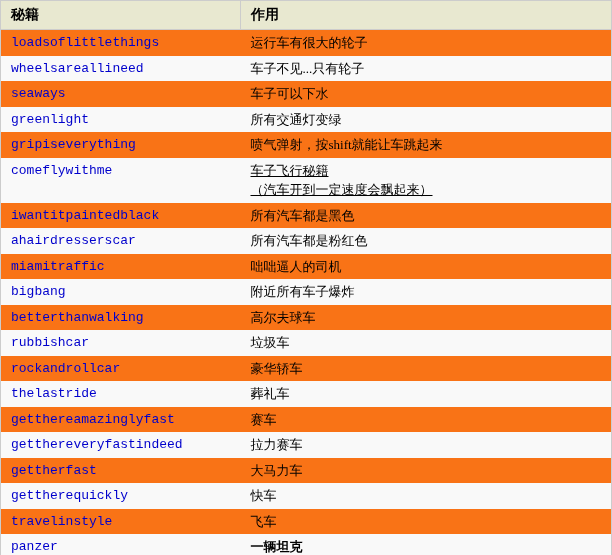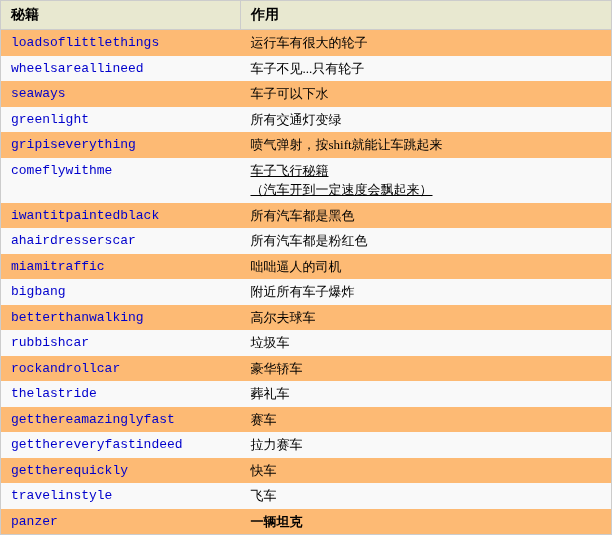--- a/index.html
+++ b/index.html
@@ -34,21 +34,21 @@
     thead th {
       padding: 5px 10px;
       text-align: left;
       font-weight: bold;
       font-size: 14px;
       border: 1px solid #ccc;
       color: #000;
     }
 
     tbody tr {
-      background: #fdba74;
+      background: #f97316;
     }
 
     tbody tr:nth-child(even) {
       background: #f9f9f9;
     }
 
     tbody td {
       padding: 3px 10px;
       border: none;
       color: #000;
@@ -137,20 +137,24 @@
       </tr>
       <tr>
         <td>getthereamazinglyfast</td>
         <td style="white-space: pre-line;">赛车</td>
       </tr>
       <tr>
         <td>getthereveryfastindeed</td>
         <td style="white-space: pre-line;">拉力赛车</td>
       </tr>
       <tr>
+        <td>gettherfast</td>
+        <td style="white-space: pre-line;">大马力车</td>
+      </tr>
+      <tr>
         <td>gettherequickly</td>
         <td style="white-space: pre-line;">快车</td>
       </tr>
       <tr>
         <td>travelinstyle</td>
         <td style="white-space: pre-line;">飞车</td>
       </tr>
       <tr>
         <td>panzer</td>
         <td class="bold-entry" style="white-space: pre-line;">一辆坦克</td>

